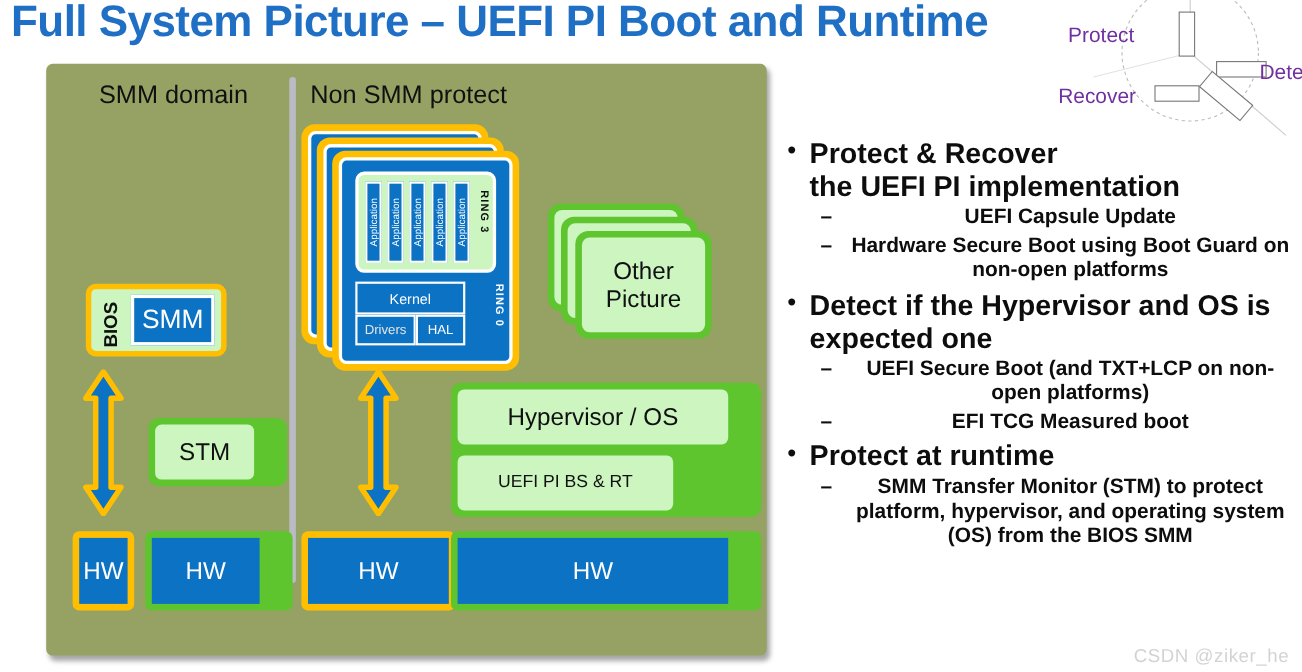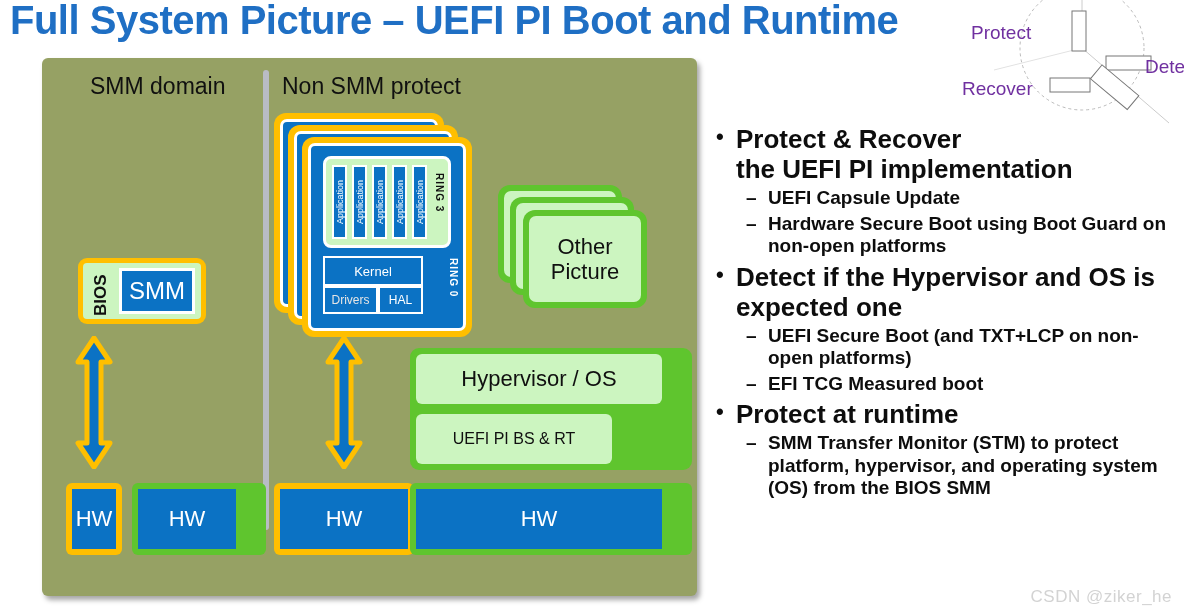--- a/index.html
+++ b/index.html
@@ -135,21 +135,21 @@
   
   #bullets{position:absolute;left:716px;top:120px;width:462px;
     color:#0d0d0d;font-family:"Liberation Sans",sans-serif;}
   .b1{display:flex;align-items:flex-start;font-size:26px;font-weight:bold;
       line-height:1.16;margin-top:4px;}
   .b1 .dot{width:20px;flex:0 0 20px;text-align:left;font-size:22px;line-height:1.2;}
   .b1 .txt{flex:1;}
   .b2{display:flex;align-items:flex-start;font-size:19px;font-weight:bold;
       line-height:1.18;margin-top:3px;padding-left:30px;}
   .b2 .dash{width:22px;flex:0 0 22px;}
-  .b2 .txt{flex:1;}
+  .b2 .txt{flex:1;text-align:center;}
 
   
   #watermark{position:absolute;right:12px;bottom:4px;font-size:17px;
     color:#d3d3d3;font-family:"Liberation Sans",sans-serif;letter-spacing:.5px;}
 </style>
 </head>
 <body>
 
 <div id="slide-title">Full System Picture – UEFI PI Boot and Runtime</div>
 
@@ -237,20 +237,23 @@
     <svg width="38" height="133" viewBox="0 0 38 133">
       <polygon points="19,2 35,26 26,26 26,107 35,107 19,131 3,107 12,107 12,26 3,26" fill="#0b72c4" stroke="#ffbf00" stroke-width="5" stroke-linejoin="round"></polygon>
     </svg>
   </div>
   <div class="arrow" style="left:283px;top:278px;">
     <svg width="38" height="133" viewBox="0 0 38 133">
       <polygon points="19,2 35,26 26,26 26,107 35,107 19,131 3,107 12,107 12,26 3,26" fill="#0b72c4" stroke="#ffbf00" stroke-width="5" stroke-linejoin="round"></polygon>
     </svg>
   </div>
 
+  <div class="gbox" id="stm-wrap">
+    <div class="lgreen" id="stm-inner">STM</div>
+  </div>
 
   <div class="gbox" id="hv-wrap">
     <div class="lgreen" id="hv-box">Hypervisor / OS</div>
     <div class="lgreen" id="pi-box">UEFI PI BS &amp; RT</div>
   </div>
 
   <div class="ybox" id="hw1-wrap">
     <div class="blue" id="hw1">HW</div>
   </div>
   <div class="gbox" id="hw2-wrap">

